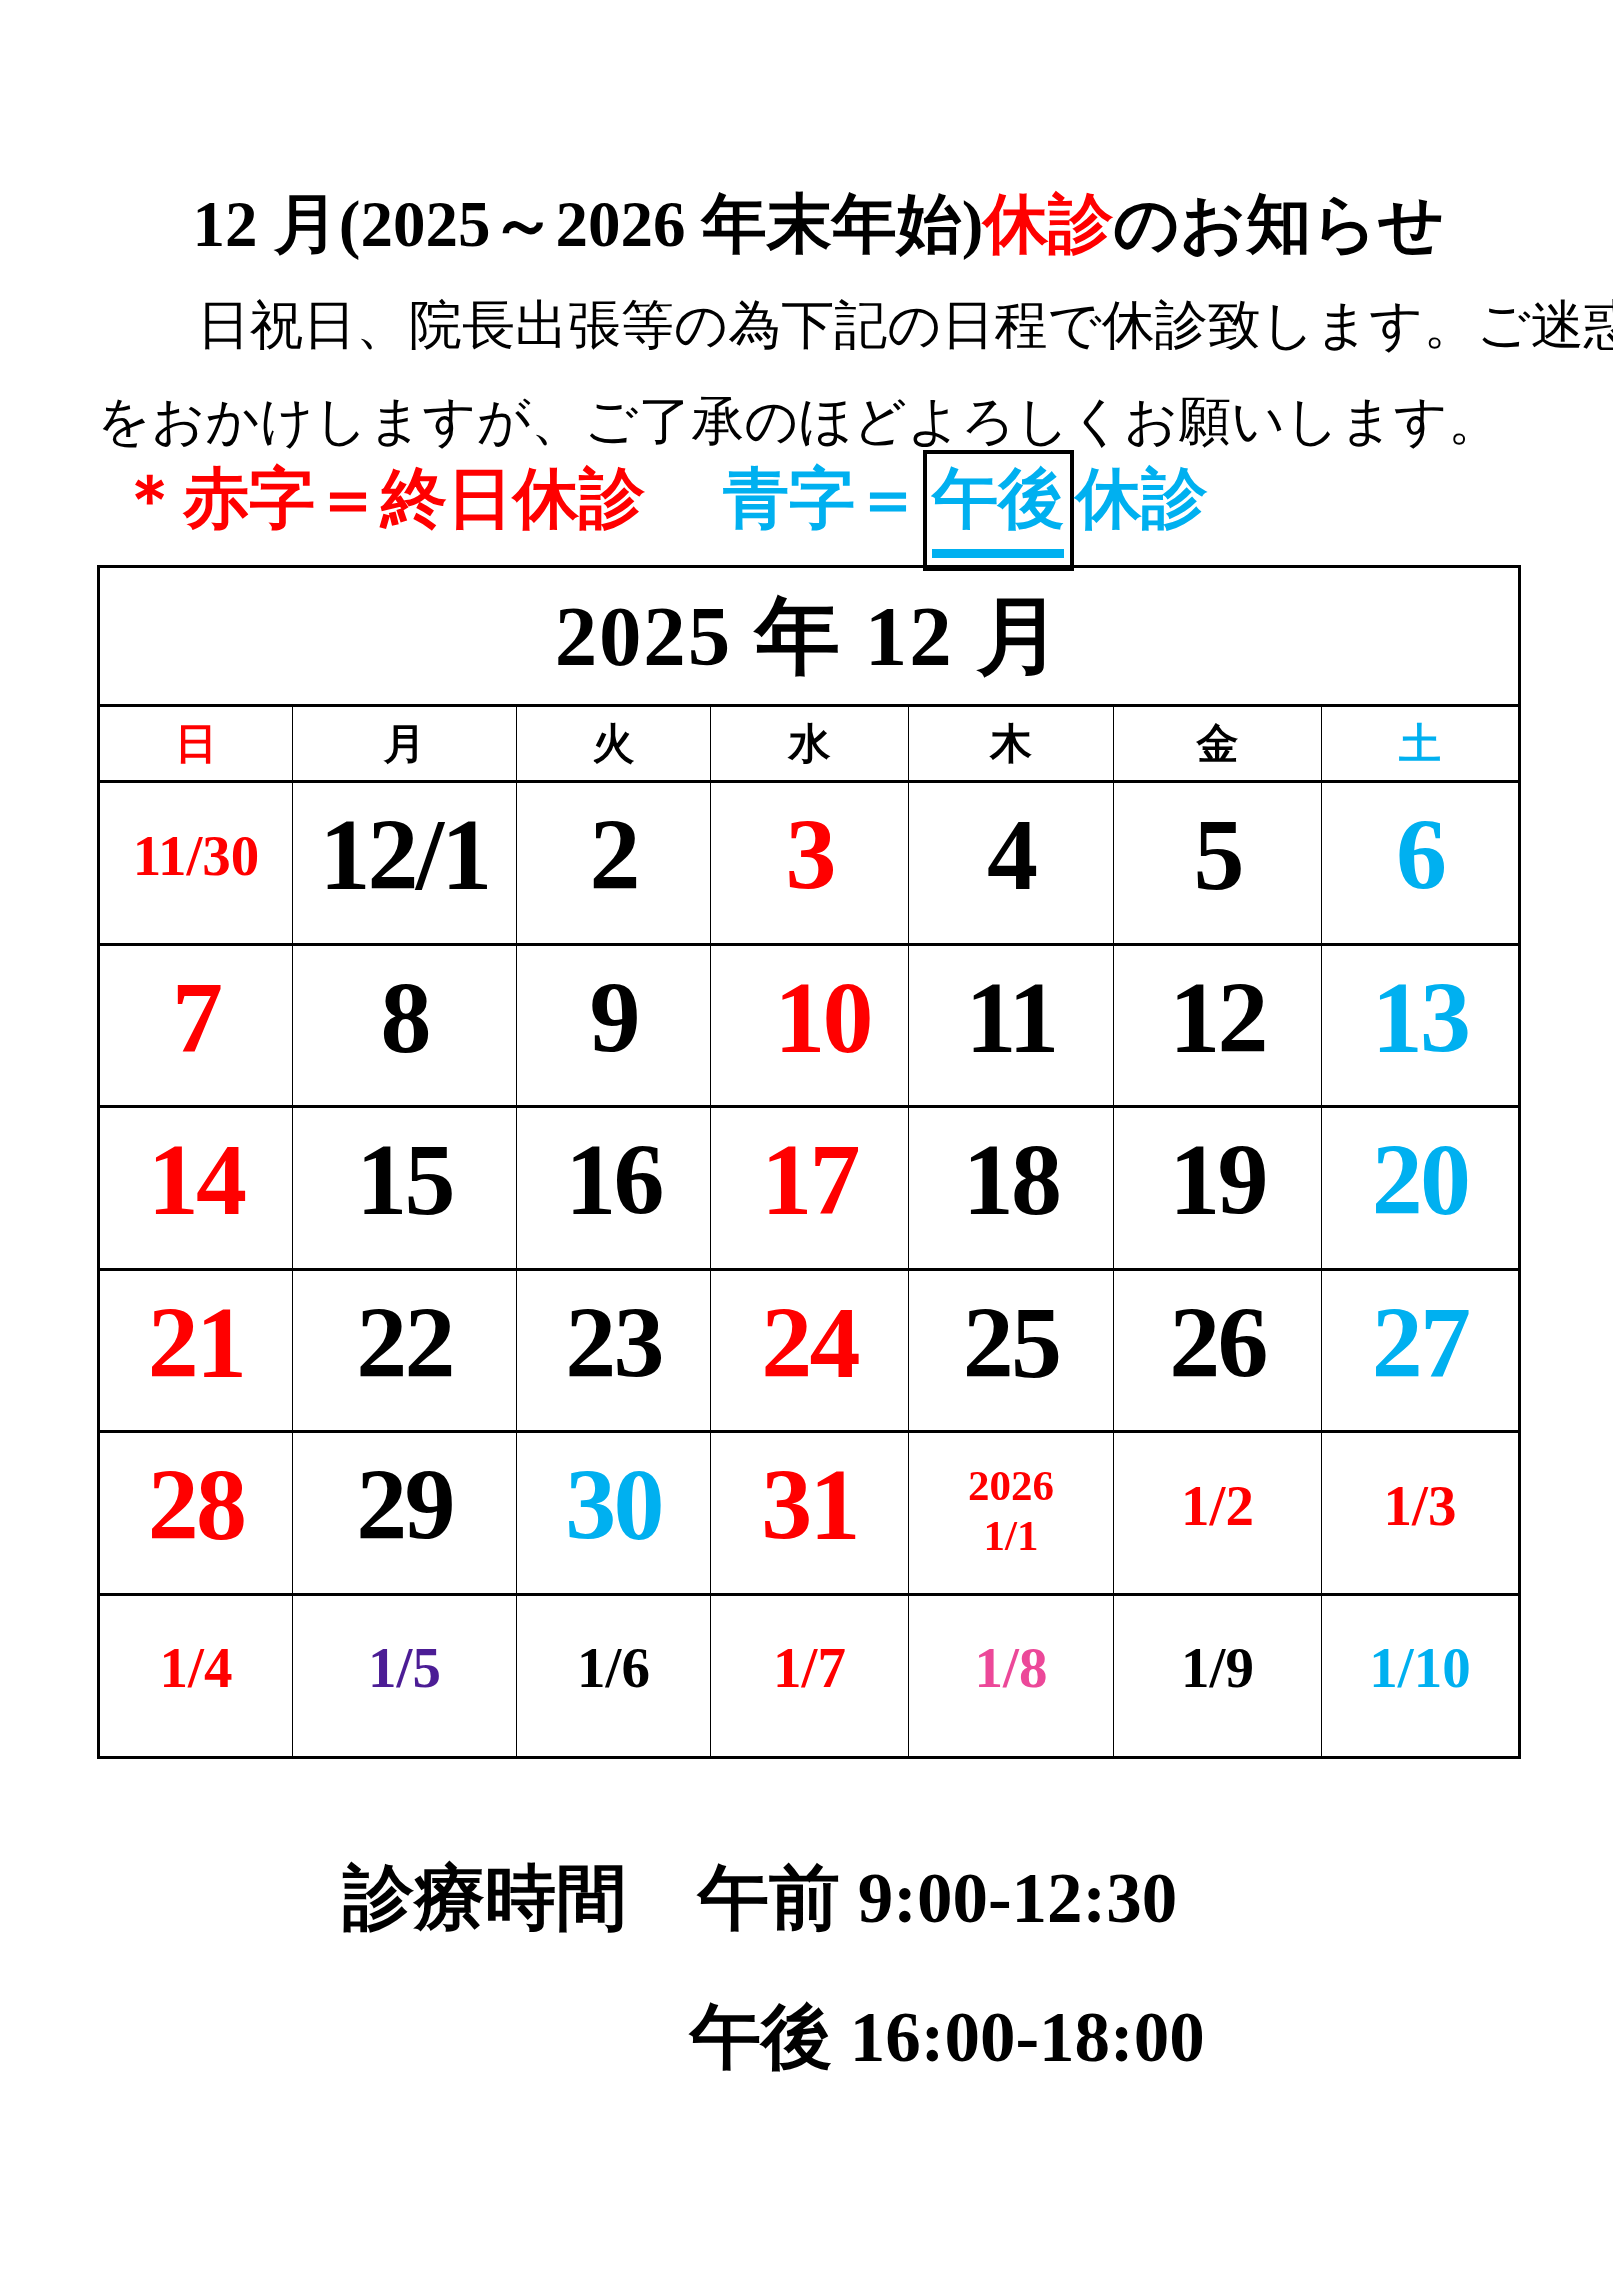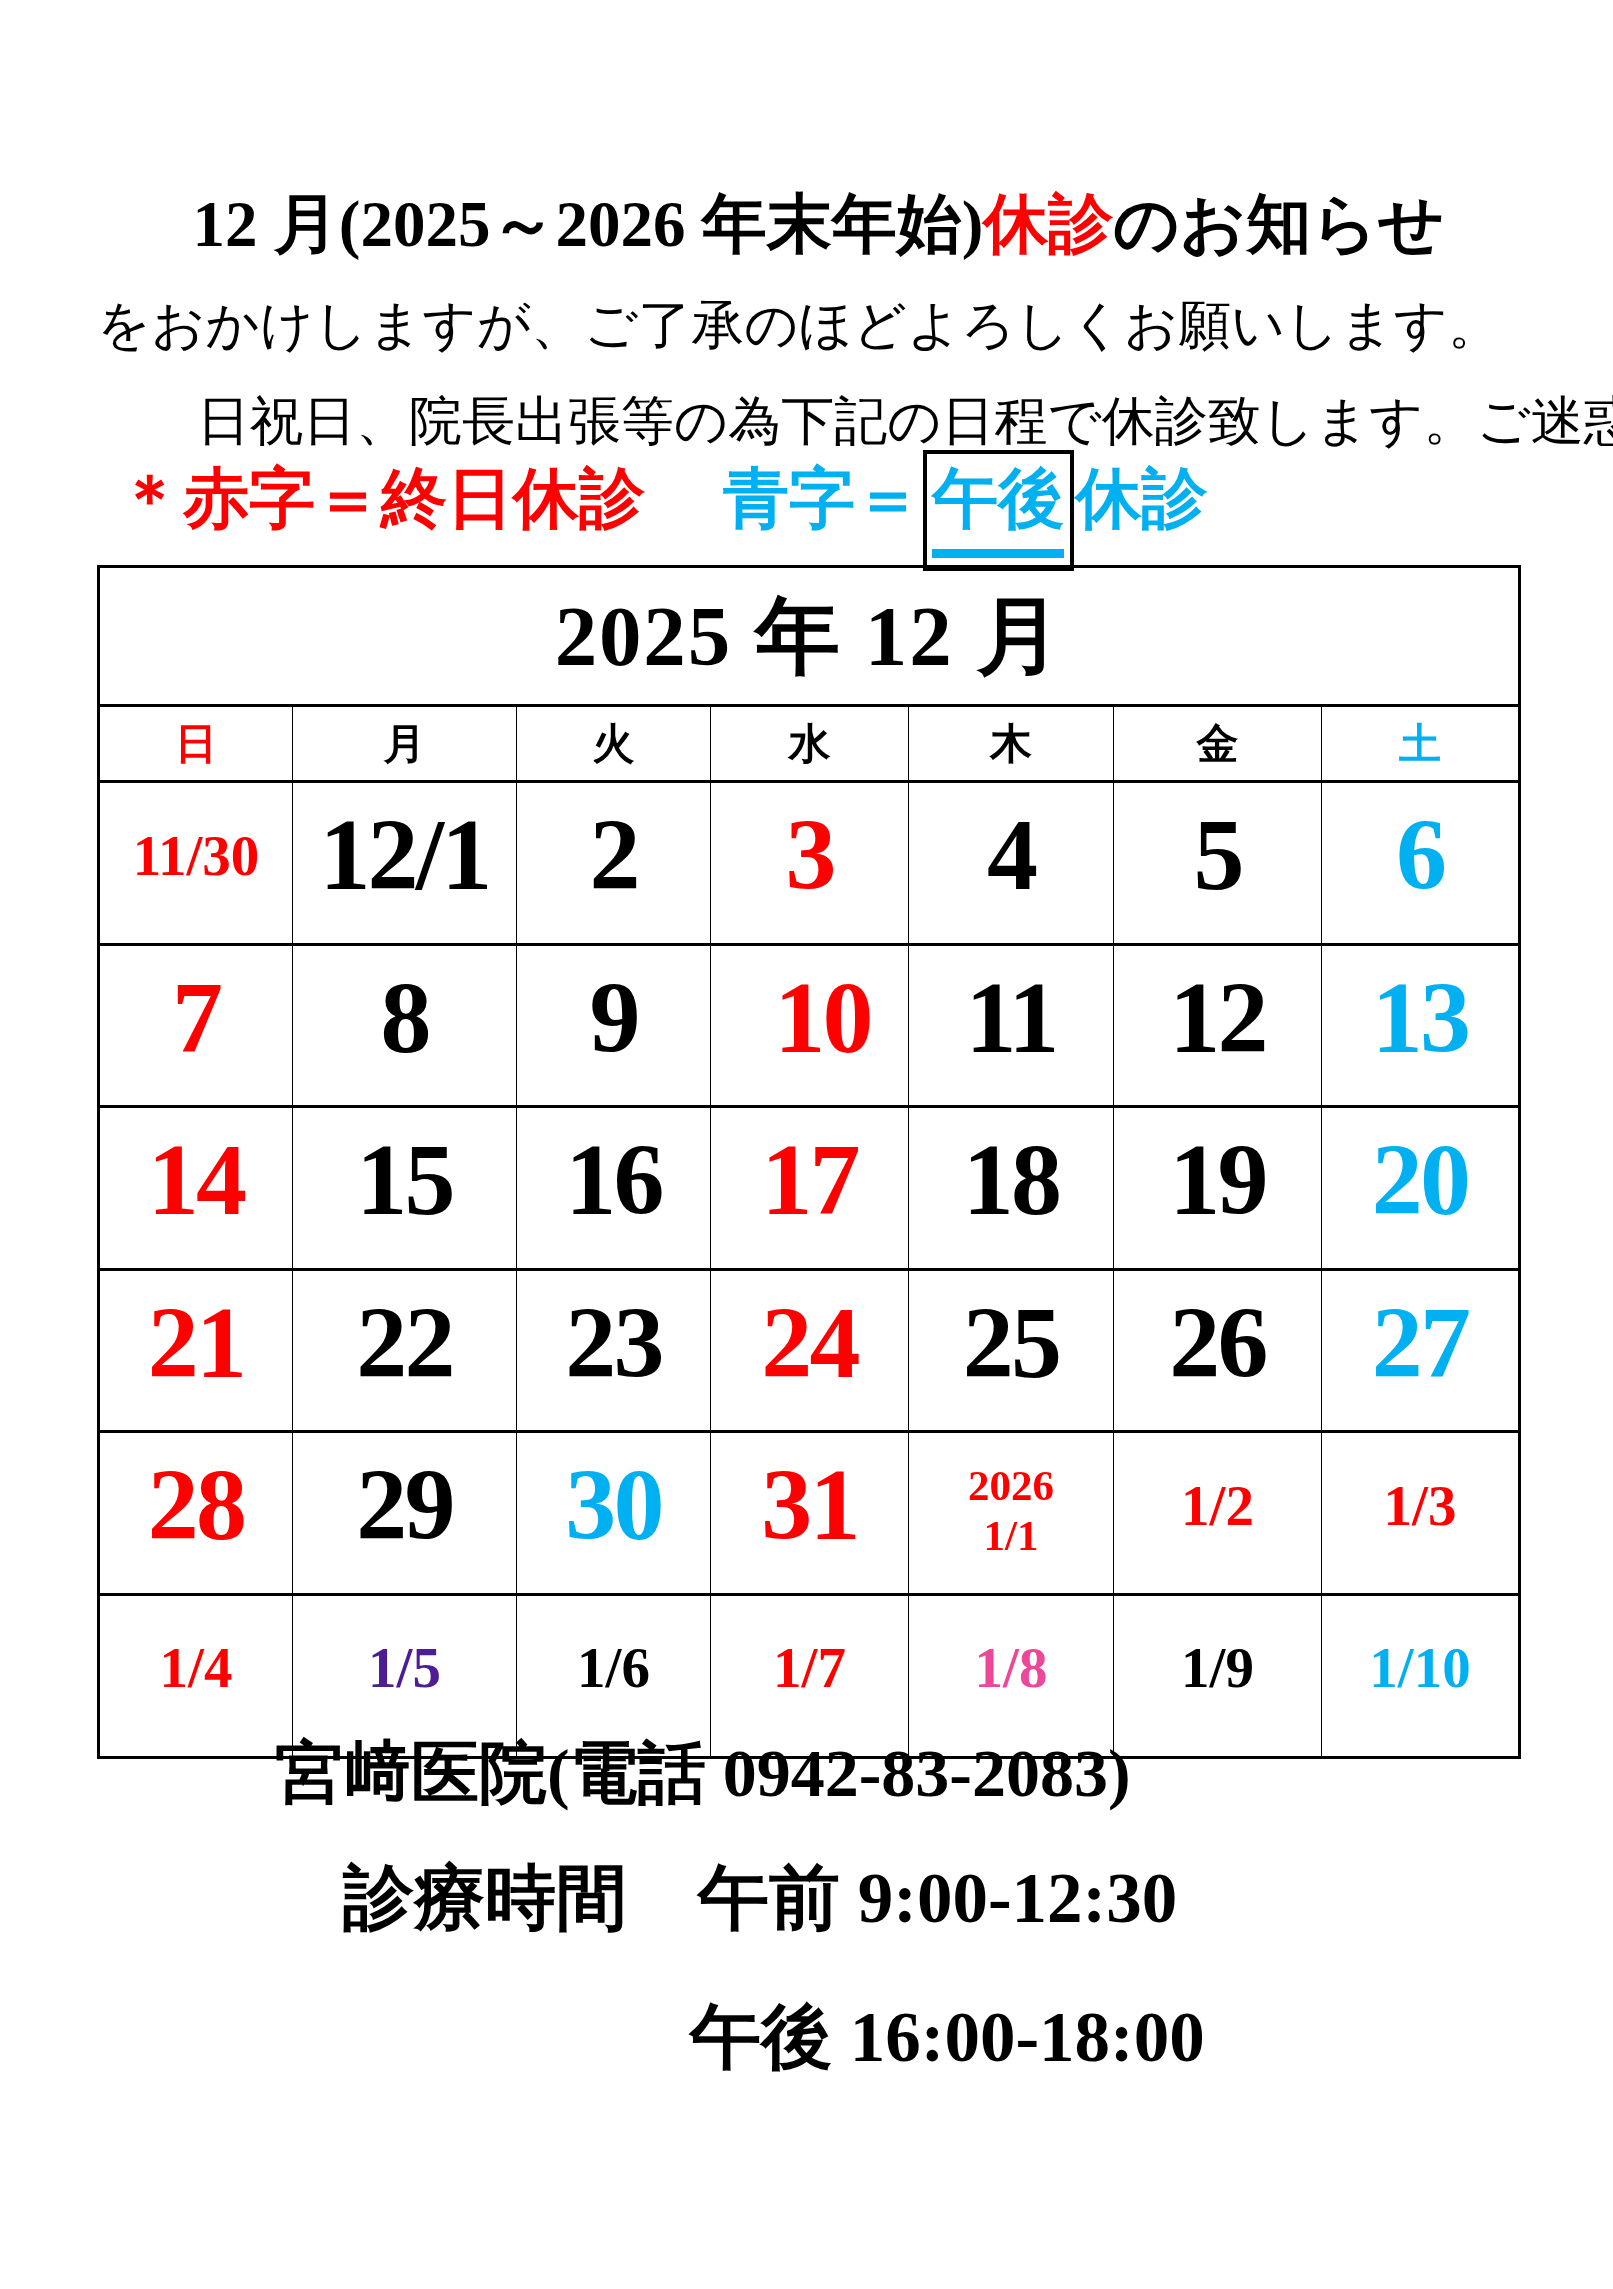--- a/index.html
+++ b/index.html
@@ -111,22 +111,22 @@
   .f3 { top: 1990px; left: 690px;  font-size: 71px; }
 </style>
 </head>
 <body>
 
 <div class="page">
 
   <h1 class="title"><span>12 月(2025～2026 年末年始)</span><span class="hl">休診</span><span>のお知らせ</span></h1>
 
   <div class="intro">
+    <div class="intro-line indent">日祝日、院長出張等の為下記の日程で休診致します。ご迷惑</div>
     <div class="intro-line">をおかけしますが、ご了承のほどよろしくお願いします。</div>
-    <div class="intro-line indent">日祝日、院長出張等の為下記の日程で休診致します。ご迷惑</div>
   </div>
 
   <div class="legend">
     <span class="legend-red">＊赤字＝終日休診</span>
     <span class="legend-blue"><span>青字＝</span><span class="boxed"><span class="underlined">午後</span></span><span>休診</span></span>
   </div>
 
   <table class="calendar">
     <colgroup>
       <col style="width:194px">
@@ -203,18 +203,17 @@
           <td class="day size-medium" style="color: #4c1d95;">1/5</td>
           <td class="day size-medium" style="color: rgb(0, 0, 0);">1/6</td>
           <td class="day size-medium" style="color: rgb(255, 0, 0);">1/7</td>
           <td class="day size-medium" style="color: #ec4899; margin-top: 32px;">1/8</td>
           <td class="day size-medium" style="color: rgb(0, 0, 0);">1/9</td>
           <td class="day size-medium" style="color: rgb(0, 176, 240);">1/10</td>
         </tr>
       </tbody>
   </table>
 
-  <div class="footer-line f1">宮﨑医院(電話 0942-83-2083)</div>
   <div class="footer-line f2">診療時間　午前 9:00-12:30</div>
   <div class="footer-line f3">午後 16:00-18:00</div>
 
 </div>
 
 
 </body></html>

